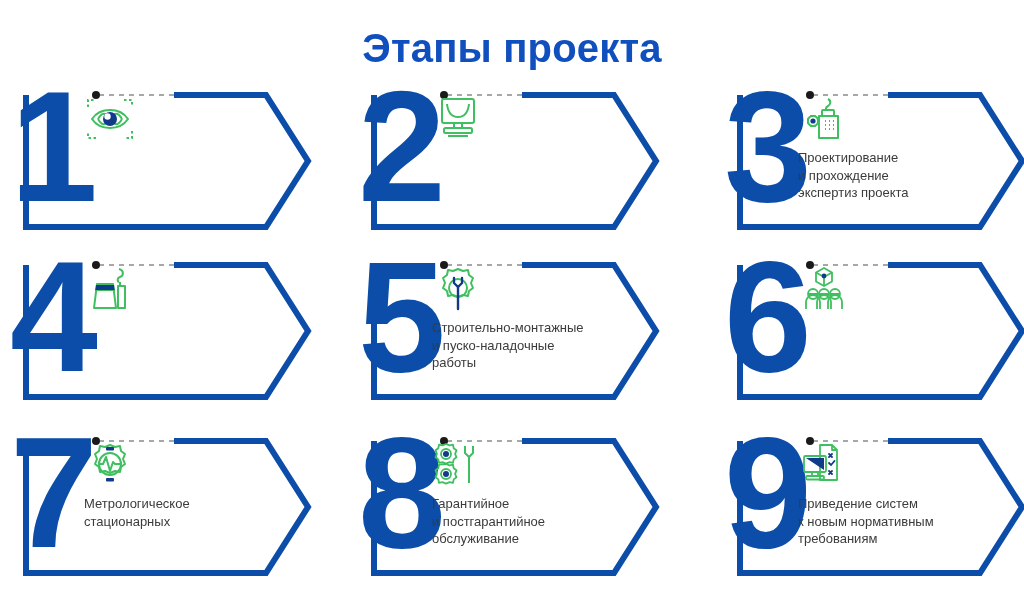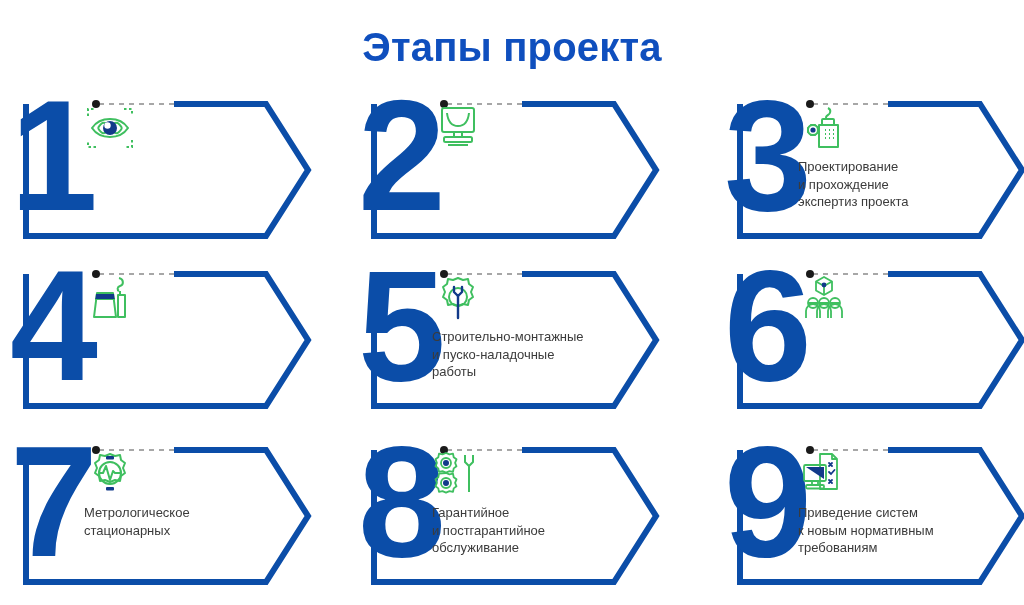--- a/index.html
+++ b/index.html
@@ -15,22 +15,22 @@
     overflow: hidden;
   }
 
   #page-title {
     text-align: center;
     color: #0F4FBE;
     font-size: 40px;
     font-weight: bold;
     letter-spacing: 0.2px;
     line-height: 46px;
-    padding-top: 12px;
-    margin: 12px;
+    padding-top: 24px;
+    margin: 1px;
     user-select: none;
   }
 
   #steps-grid {
     position: relative;
     width: 1024px;
     height: 520px;
     margin-top: 2px;
   }
 

